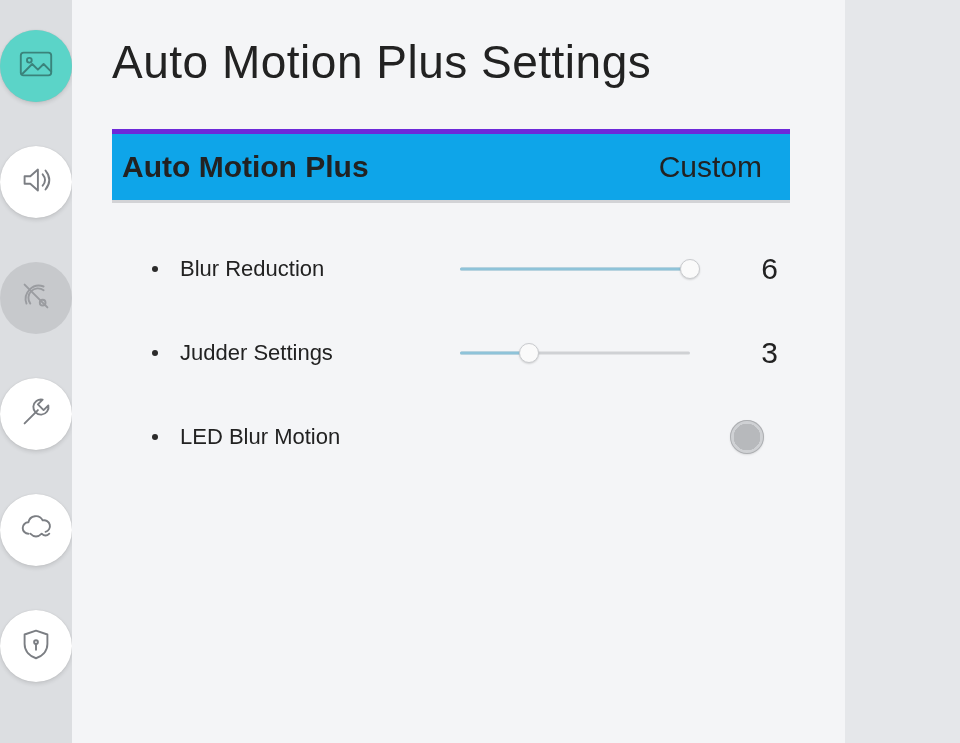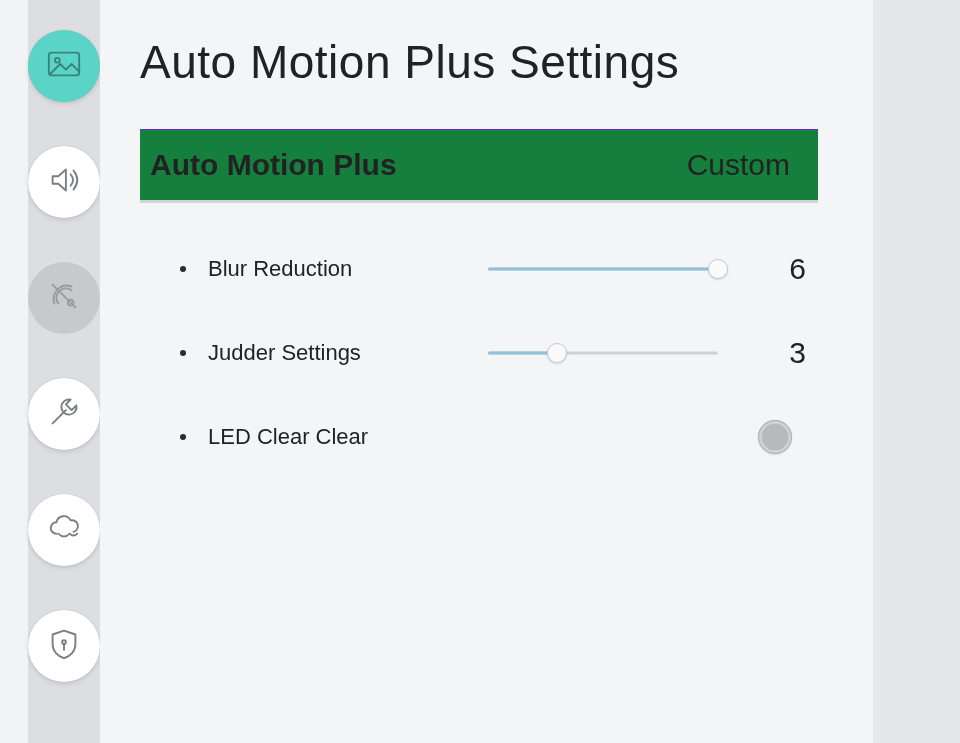--- a/index.html
+++ b/index.html
@@ -1,21 +1,20 @@
 <!DOCTYPE html>
 <html><head>
 <meta charset="utf-8">
 <style>
   * { box-sizing: border-box; margin: 0; padding: 0; }
   html, body { width: 960px; height: 743px; font-family: Arial, Helvetica, sans-serif; background:#e5e7ea; }
   .app {
     display:flex;
     width:796px; height:743px;
     background:#f2f3f5;
-    padding-left:28px;
   }
   
   .sidebar {
     width:150px;
     background:#dcdee1;
     display:flex;
     flex-direction:column;
     align-items:center;
     padding-top:30px;
     gap:44px;
@@ -43,22 +42,22 @@
   }
   .title {
     font-size:46px;
     color:#222;
     font-weight:400;
     letter-spacing:.5px;
     margin-bottom:40px;
   }
   .header-row {
     height:74px;
-    background:#15803d;
-    border-top:1px solid #6d28d9;
+    background:#0ea5e9;
+    border-top:5px solid #6d28d9;
     border-bottom:3px solid #d2d3d6;
     display:flex;
     align-items:center;
     justify-content:space-between;
     padding:0 28px 0 10px;
     margin-bottom:24px;
   }
   .header-label { font-size:30px; font-weight:600; color:#222; }
   .header-value { font-size:30px; color:#222; }
 
@@ -195,18 +194,18 @@
           <div class="track"></div>
           <div class="fill" id="fill-judder" style="width: 30%;"></div>
           <div class="thumb" id="thumb-judder" style="left: 30%;"></div>
         </div>
       </div>
       <span class="row-value">3</span>
     </div>
 
     <div class="row">
       <span class="bullet"></span>
-      <span class="row-label" style="flex:1">LED Clear Clear</span>
+      <span class="row-label" style="flex:1">LED Blur Motion</span>
       <div class="radio"></div>
     </div>
 
   </div>
 </div>
 
 </body></html>

